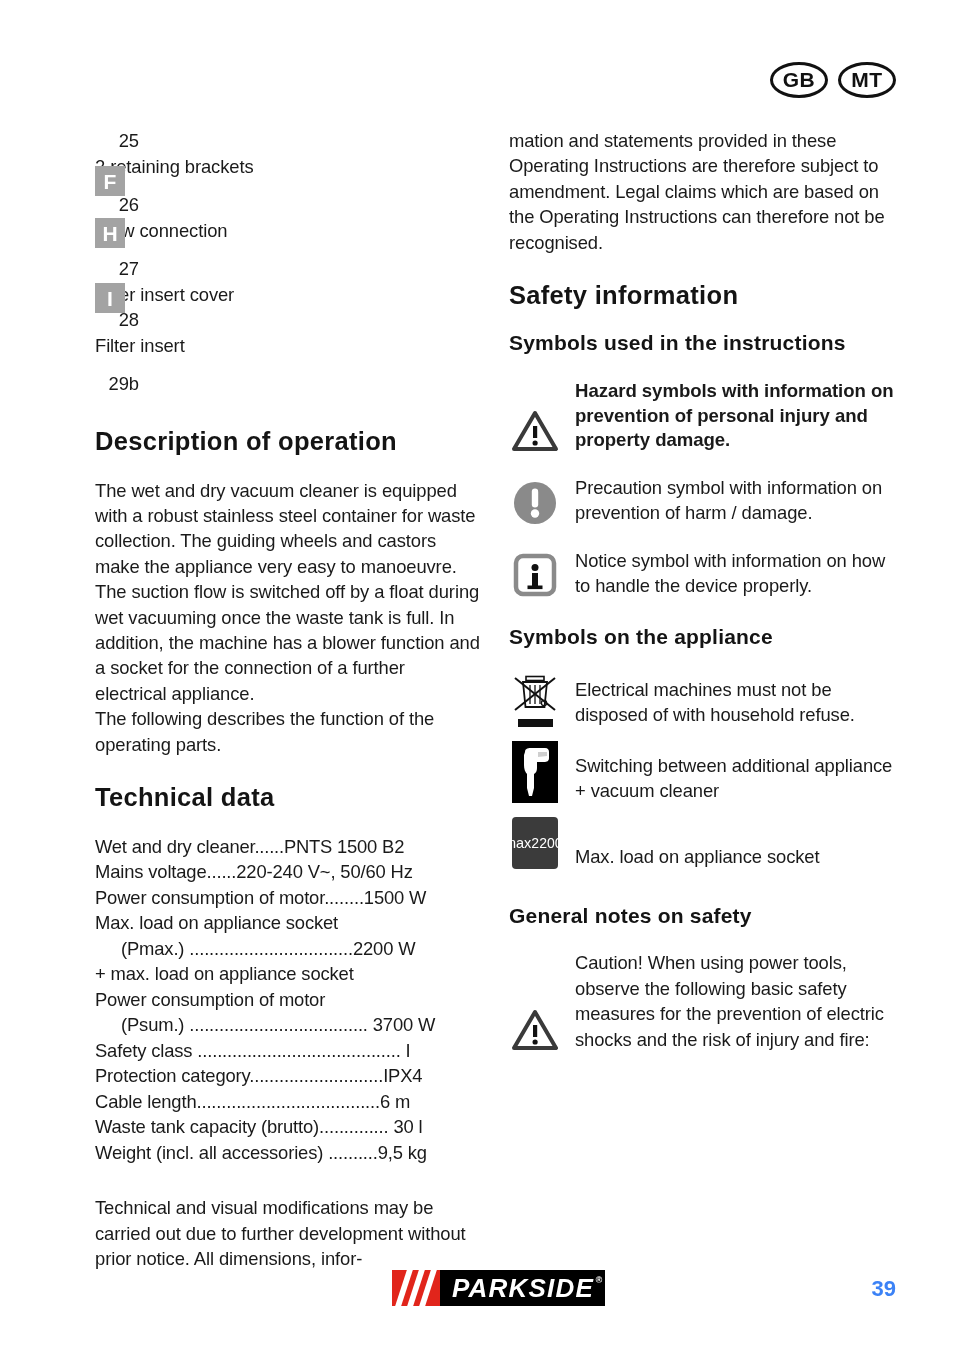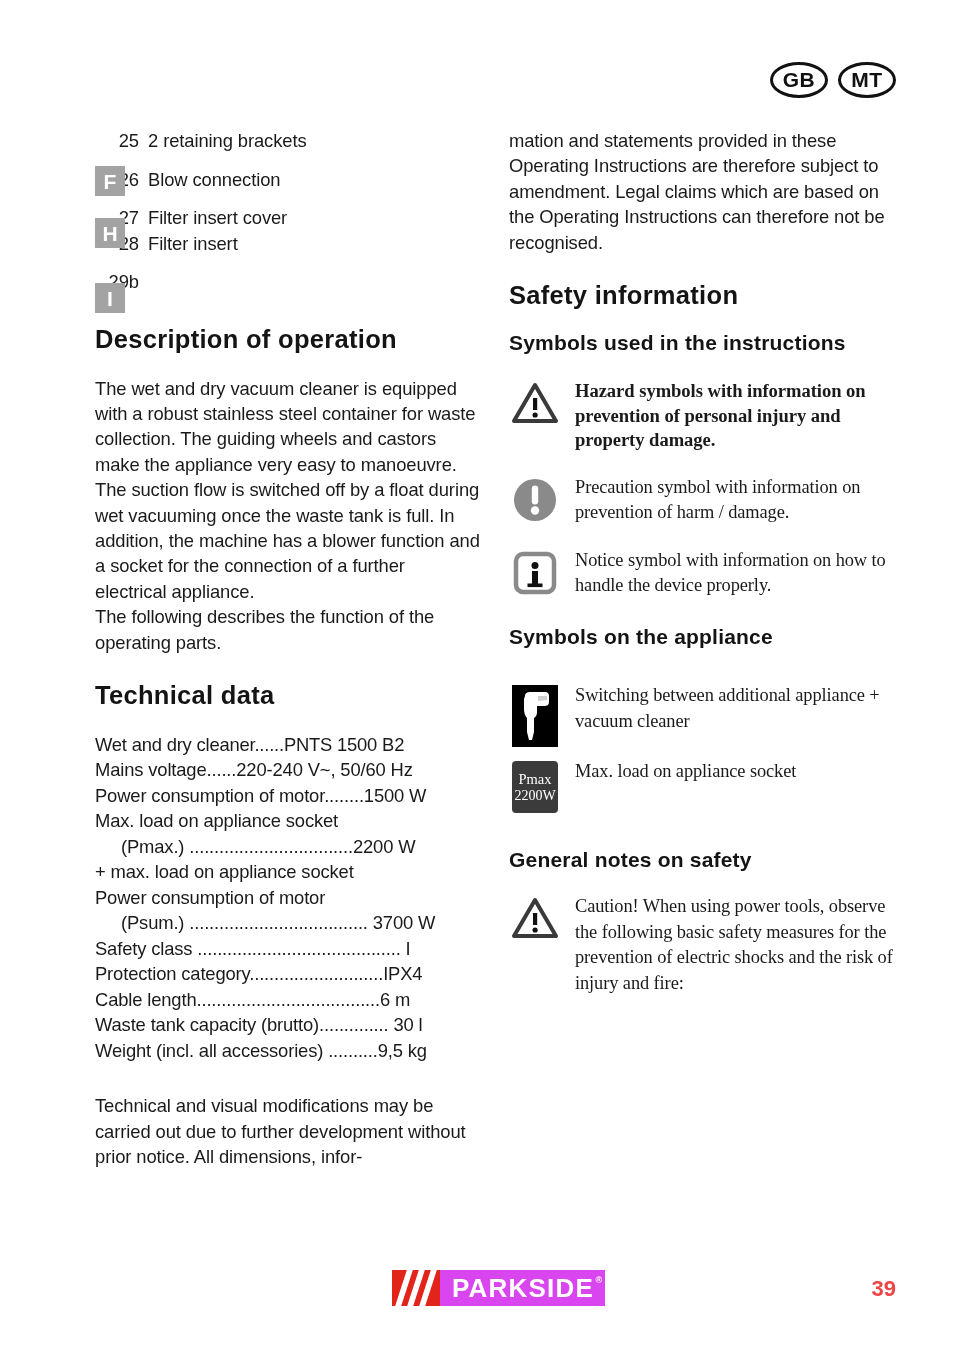--- a/index.html
+++ b/index.html
@@ -79,20 +79,21 @@
   
   .parts-list {
     position: relative;
   }
   .part-row {
     display: flex;
     align-items: baseline;
     font-size: 18.4px;
     line-height: 25.5px;
     letter-spacing: -0.1px;
+    flex-direction: column;
   }
   .part-num {
     width: 44px;
     text-align: right;
     padding-right: 9px;
     flex: none;
   }
   .part-label { flex: 1; }
   .group-gap { height: 13px; }
 
@@ -121,23 +122,22 @@
     line-height: 25.5px;
     letter-spacing: -0.15px;
     white-space: nowrap;
   }
   .tech-line.bold { font-weight: normal; letter-spacing: -0.2px; }
   .tech-line.indent { padding-left: 26px; }
 
   
   .sym-row {
     display: flex;
-    align-items: flex-start;
+    align-items: flex-end;
     gap: 14px;
-    font-family: Liberation Serif, serif;
   }
   .sym-icon {
     width: 52px;
     flex: none;
     display: flex;
     justify-content: center;
     padding-top: 2px;
   }
   .sym-text {
     flex: 1;
@@ -153,21 +153,21 @@
   }
 
   
   .pmax-chip {
     width: 46px;
     height: 52px;
     background: #3b3b3b;
     border-radius: 4px;
     color: #fff;
     display: flex;
-    flex-direction: column;
+    flex-direction: row;
     align-items: center;
     justify-content: center;
     line-height: 1.12;
   }
   .pmax-chip .l1 { font-size: 14.5px; }
   .pmax-chip .l2 { font-size: 14px; }
 
   .drill-chip {
     width: 46px;
     height: 62px;
@@ -197,21 +197,22 @@
     bottom: 30px;
     height: 60px;
   }
   .logo {
     position: absolute;
     left: 392px;
     top: 6px;
     display: flex;
     height: 36px;
     align-items: stretch;
-    background: #d946ef;
+    background: #000000;
+    font-style: italic;
   }
   .logo-slashes {
     width: 48px;
     background: #e1251b;
     position: relative;
     overflow: hidden;
   }
   .logo-slashes i {
     position: absolute;
     top: -6px;
@@ -239,21 +240,21 @@
     position: absolute;
     right: 3px;
     top: 5px;
   }
   .page-num {
     position: absolute;
     right: 58px;
     top: 12px;
     font-size: 22px;
     font-weight: bold;
-    color: #ef4444;
+    color: #3b82f6;
   }
   .sp-12 { height: 12px; }
   .sp-16 { height: 16px; }
   .sp-18 { height: 18px; }
   .sp-20 { height: 20px; }
   .sp-22 { height: 22px; }
   .sp-24 { height: 24px; }
   .sp-26 { height: 26px; }
   .sp-30 { height: 30px; }
 </style>
@@ -372,20 +373,38 @@
           <rect x="14.5" y="33.5" width="15" height="3.6" fill="#111"></rect>
         </svg>
       </div>
       <div class="sym-text">Notice symbol with information on how to handle the device properly.</div>
     </div>
 
     <div class="sp-26"></div>
     <h3 class="h-minor">Symbols on the appliance</h3>
     <div class="sp-22"></div>
 
+    <div class="sym-row">
+      <div class="sym-icon">
+        <div class="bin-wrap">
+          <svg width="44" height="42" viewBox="0 0 44 42" aria-hidden="true">
+            <rect x="13" y="3.5" width="18" height="4" fill="none" stroke="#111" stroke-width="1.6"></rect>
+            <path d="M10 9 H34 L31.5 34 H12.5 Z" fill="none" stroke="#111" stroke-width="1.8"></path>
+            <line x1="17" y1="12" x2="17" y2="31" stroke="#111" stroke-width="1.3"></line>
+            <line x1="22" y1="12" x2="22" y2="31" stroke="#111" stroke-width="1.3"></line>
+            <line x1="27" y1="12" x2="27" y2="31" stroke="#111" stroke-width="1.3"></line>
+            <line x1="2" y1="5" x2="42" y2="37" stroke="#111" stroke-width="2.1"></line>
+            <line x1="42" y1="5" x2="2" y2="37" stroke="#111" stroke-width="2.1"></line>
+            <circle cx="31" cy="30" r="2.6" fill="none" stroke="#111" stroke-width="1.3"></circle>
+          </svg>
+          <div class="bin-bar"></div>
+        </div>
+      </div>
+      <div class="sym-text">Electrical machines must not be disposed of with household refuse.</div>
+    </div>
 
     <div class="sp-12"></div>
 
     <div class="sym-row">
       <div class="sym-icon">
         <div class="drill-chip">
           <svg width="34" height="52" viewBox="0 0 34 52" aria-hidden="true">
             <path d="M7 6 C7 3 9 2 13 2 L27 2 C30 2 31 4 31 6 L31 12 C31 15 29 16 26 16 L19 16 L19 22 C19 25 18 27 16 28 L16 42 L14 50 L11 50 L9 42 L9 28 C7 26 6 23 6 19 L6 9 Z" fill="#ffffff"></path>
             <path d="M20 6 L29 6 L29 10 L20 11 Z" fill="#cfcfcf"></path>
           </svg>

